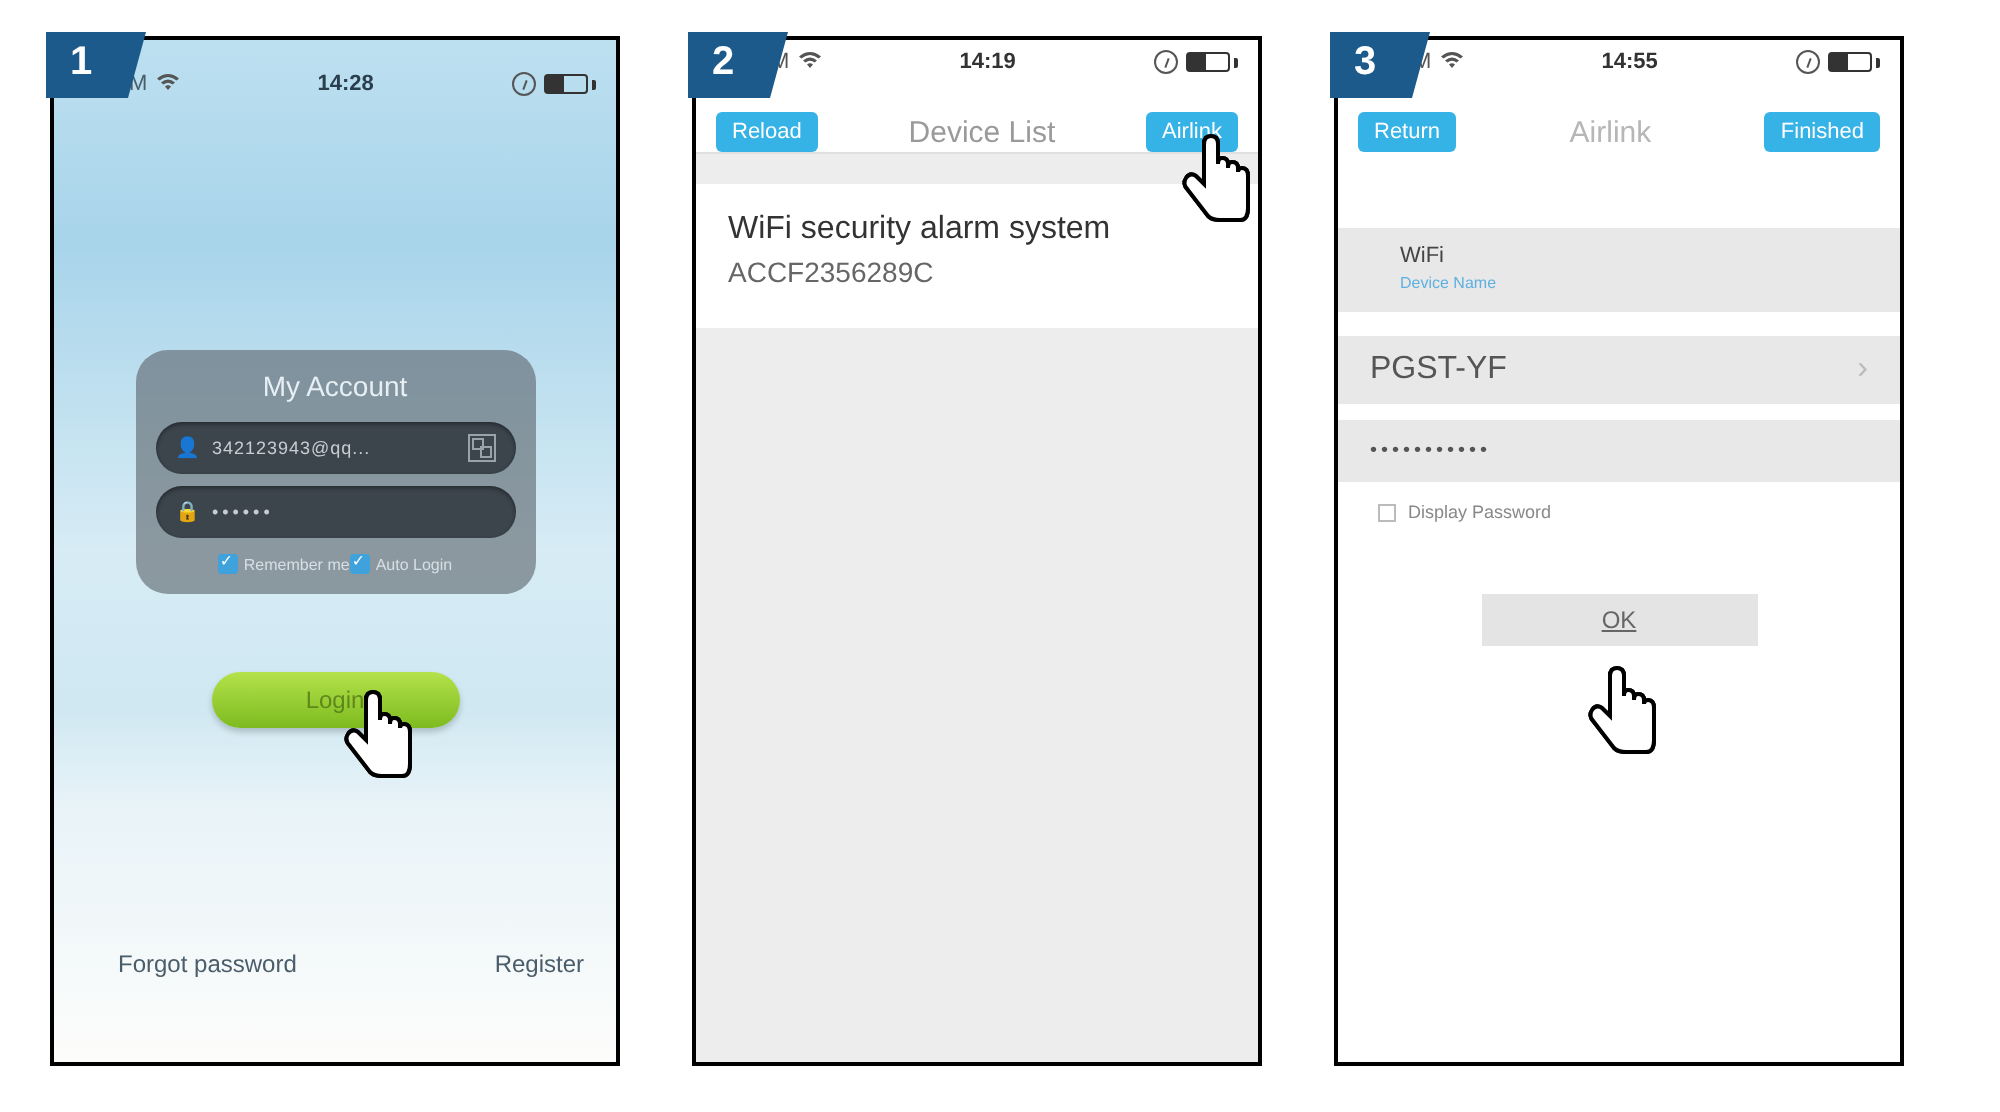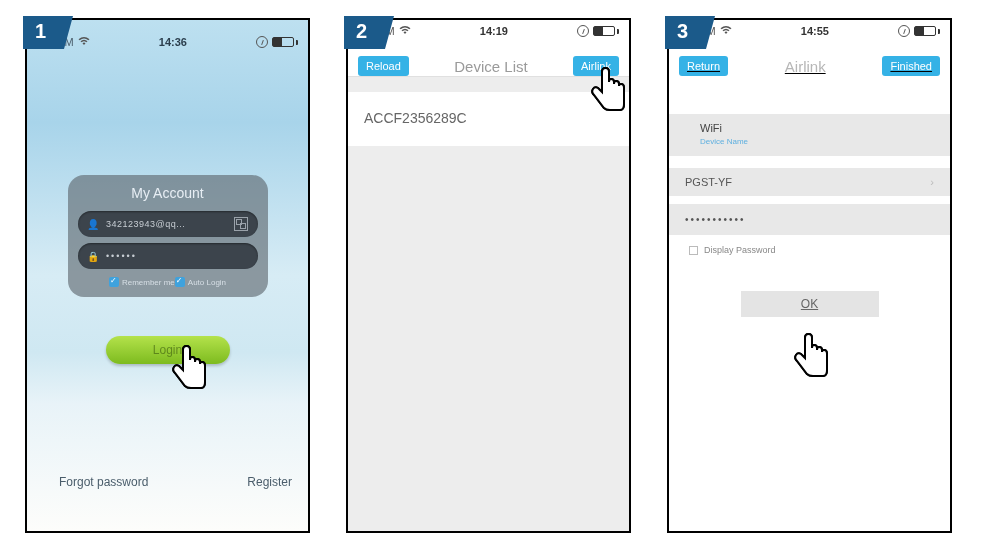--- a/index.html
+++ b/index.html
@@ -116,26 +116,26 @@
     .btn-blue { background:#35b2e6; color:#fff; font-size:11px; padding:4px 8px; border-radius:3px;}
     .s2-title { color:#9a9a9a; font-size:15px; font-weight:400;}
     .s2-gap { height: 16px; background:#ededed;}
     .device-card { background:#fff; padding: 14px 16px 20px 16px;}
     .device-card .line1 { font-size: 16px; color:#333; font-weight: 300;}
     .device-card .line2 { font-size: 14px; color:#666; margin-top:4px;}
 
     
     .screen3 { position:absolute; inset:0; background:#fff; }
     .s3-header { height: 56px; position:relative;}
-    .s3-bar { position:absolute; top: 36px; left:0; right:0; display:flex; align-items:center; justify-content:space-between; padding: 0 10px; text-decoration: underline;}
+    .s3-bar { position:absolute; top: 36px; left:0; right:0; display:flex; align-items:center; justify-content:space-between; padding: 0 10px;}
     .s3-title { color:#b6b6b6; font-size:15px; font-weight:400;}
     .wifi-block { background:#e8e8e8; margin-top: 38px; padding: 8px 16px 10px 31px;}
     .wifi-block .lbl { font-size: 11px; color:#444; }
     .wifi-block .sub { font-size: 8px; color:#5fb0e0; margin-top: 3px;}
-    .ssid-row { background:#e8e8e8; margin-top: 12px; padding: 8px 16px; display:flex; justify-content:space-between; align-items:center; font-size:11px; color:#555;}
+    .ssid-row { background:#e8e8e8; margin-top: 12px; padding: 8px 16px; display:flex; justify-content:space-between; align-items:center; font-size:16px; color:#555;}
     .ssid-row .chev { color:#bbb;}
     .pw-row { background:#e8e8e8; margin-top: 8px; padding: 10px 16px; font-size:10px; color:#555; letter-spacing:2px;}
     .dp-row { margin-top: 10px; padding: 0 20px; display:flex; align-items:center; gap:6px; font-size:9px; color:#888;}
     .dp-check { width:9px; height:9px; border:1px solid #bbb;}
     .ok-btn { margin: 36px auto 10px auto; width: 138px; height: 26px; background:#e4e4e4; color:#666; font-size:12px; display:flex; align-items:center; justify-content:center;text-decoration:underline;}
 
     
     .cursor { position:absolute; pointer-events:none; z-index:50;}
     .cursor svg { filter: drop-shadow(0 0 0 #000); }
 
@@ -151,21 +151,21 @@
       <div class="screen1">
         <div class="status-bar">
           <div class="status-left">
             <span>No SIM</span>
             <span class="wifi-icon">
               <svg width="12" height="10" viewBox="0 0 12 10">
                   <path d="M6 9 L4.5 7.2 Q6 6 7.5 7.2 Z M2.5 5.2 Q6 2.2 9.5 5.2 L8.3 6.3 Q6 4.4 3.7 6.3 Z M0.5 3.2 Q6 -1.2 11.5 3.2 L10.3 4.3 Q6 0.8 1.7 4.3 Z" fill="#555"></path>
                 </svg>
             </span>
           </div>
-          <div class="status-center">14:36</div>
+          <div class="status-center">14:28</div>
           <div class="status-right">
             <span class="portrait-icon"></span>
             <span class="battery-wrap">
               <span class="battery-body"></span>
                 <span class="battery-fill"></span>
                 <span class="battery-cap"></span>
             </span>
           </div>
         </div>
 
@@ -235,20 +235,21 @@
             </div>
           </div>
           <div class="s2-bar">
             <span class="btn-blue">Reload</span>
             <span class="s2-title">Device List</span>
             <span class="btn-blue">Airlink</span>
           </div>
         </div>
         <div class="s2-gap"></div>
         <div class="device-card">
+          <div class="line1">WiFi security alarm system</div>
           <div class="line2">ACCF2356289C</div>
         </div>
 
         <div class="cursor" style="top:46px; left:240px;">
           <svg width="44" height="50" viewBox="0 0 44 50">
               <path d="M14 4 L14 26 L10 22 Q7 20 5 23 Q3 26 6 29 L16 42 Q18 44 22 44 L32 44 Q36 44 36 38 L36 22 Q36 18 33 18 Q31 18 31 20 L31 18 Q31 15 28 15 Q26 15 26 18 L26 16 Q26 13 23 13 Q21 13 21 16 L21 6 Q21 2 17.5 2 Q14 2 14 6 Z" fill="#fff" stroke="#000" stroke-width="2"></path>
             </svg>
         </div>
       </div>
     </div>

